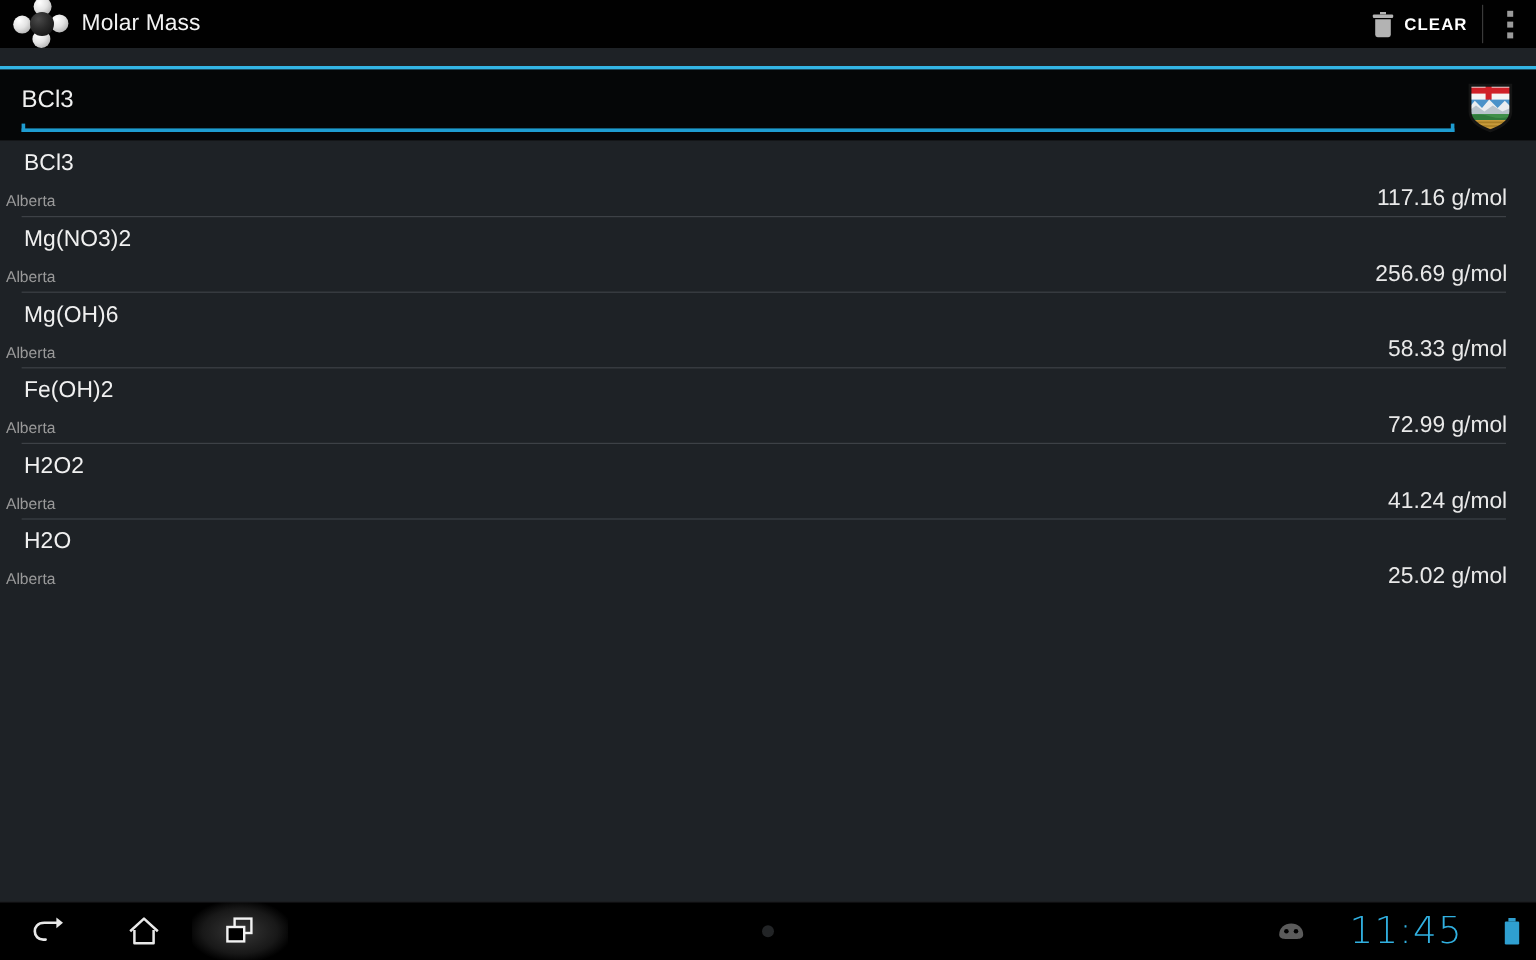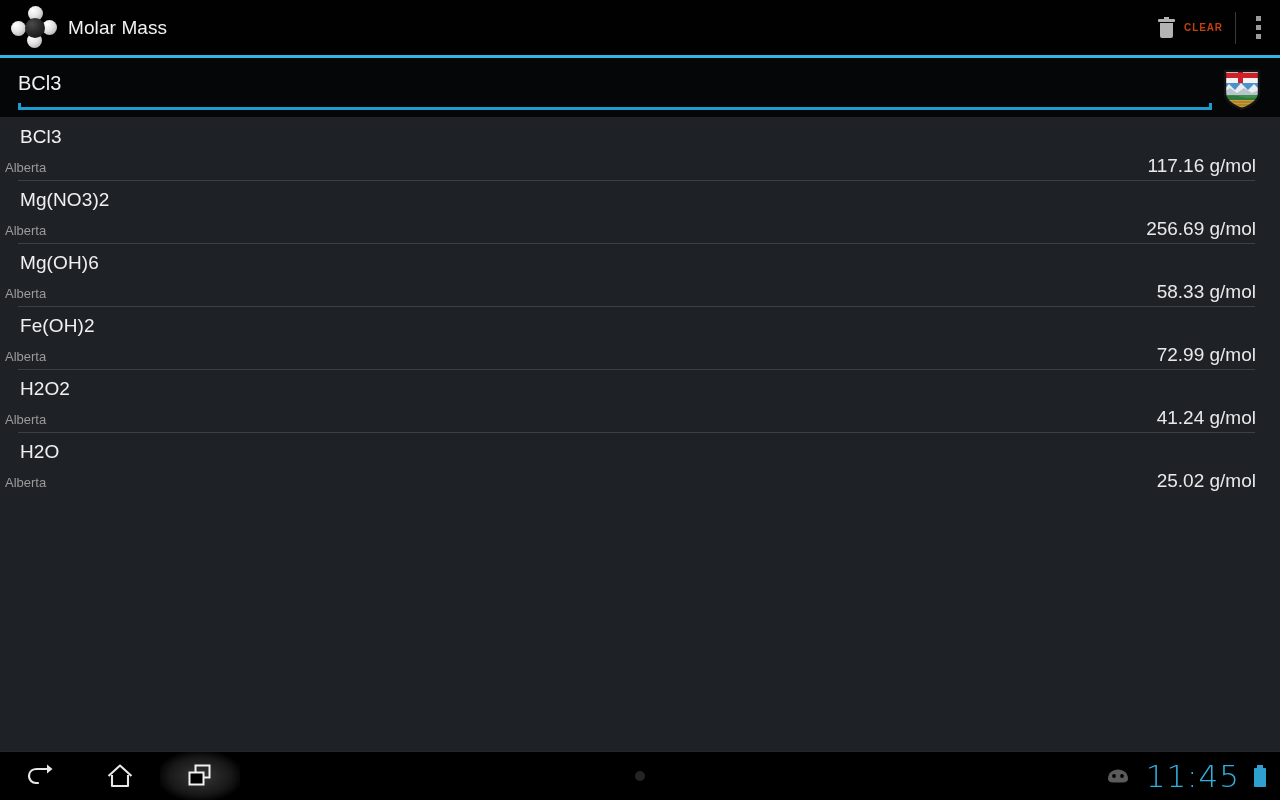--- a/index.html
+++ b/index.html
@@ -21,21 +21,21 @@
     height: 800px;
     background: #1e2226;
     overflow: hidden;
   }
 
   
   .action-bar {
     position: absolute;
     left: 0; top: 0;
     width: 1280px;
-    height: 55px;
+    height: 40px;
     background: #010101;
     display: flex;
     align-items: center;
     box-sizing: border-box;
   }
   .app-icon {
     width: 54px;
     height: 48px;
     margin-left: 8px;
     position: relative;
@@ -97,22 +97,22 @@
     background: #b3b3b3;
   }
   .trash-icon .can {
     position: absolute;
     left: 2px; top: 6px;
     width: 13px; height: 15px;
     background: #b3b3b3;
     border-radius: 0 0 2px 2px;
   }
   .clear-label {
-    color: #c2410c;
-    font-size: 10px;
+    color: #ffffff;
+    font-size: 14px;
     font-weight: bold;
     letter-spacing: 0.9px;
   }
   .bar-divider {
     width: 1px;
     height: 32px;
     background: #3a3a3a;
     flex: none;
   }
   .overflow-menu {
@@ -286,20 +286,21 @@
     background: #222426;
   }
 
   .status-cluster {
     position: absolute;
     right: 14px;
     top: 0;
     height: 48px;
     display: flex;
     align-items: center;
+    gap: 21px;
   }
   .android-head {
     margin-right: 16px;
     display: block;
   }
   .clock {
     color: #31b0e0;
     font-size: 31px;
     font-weight: 300;
     letter-spacing: 1px;

